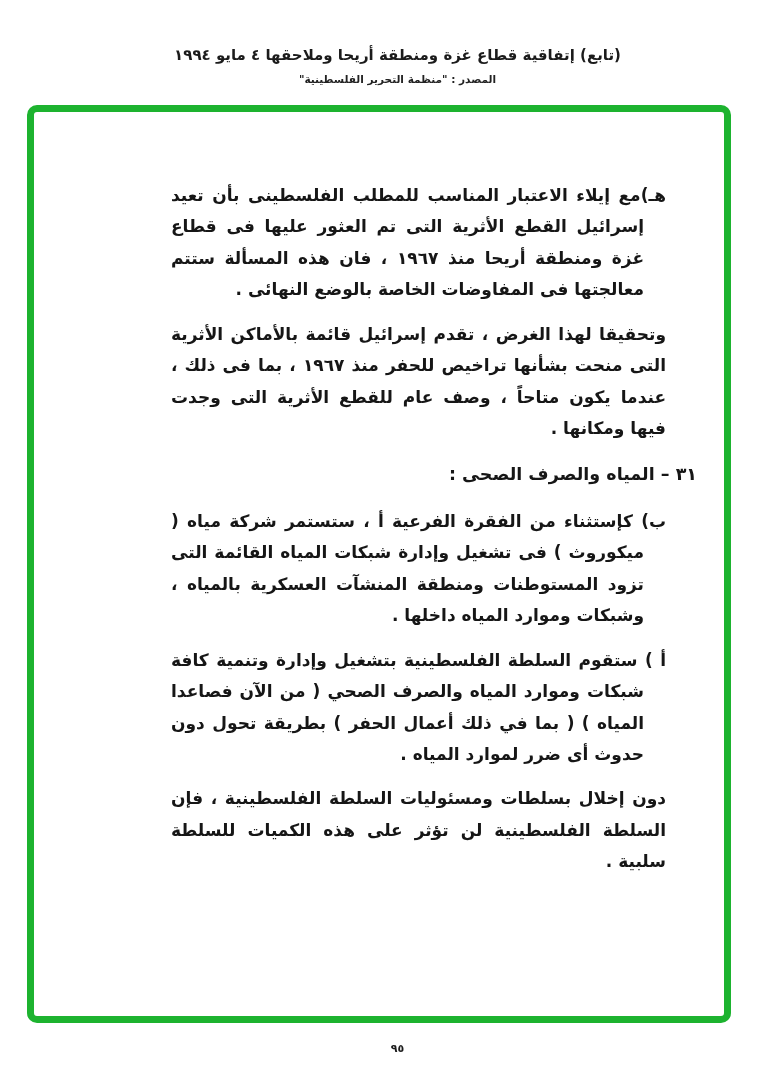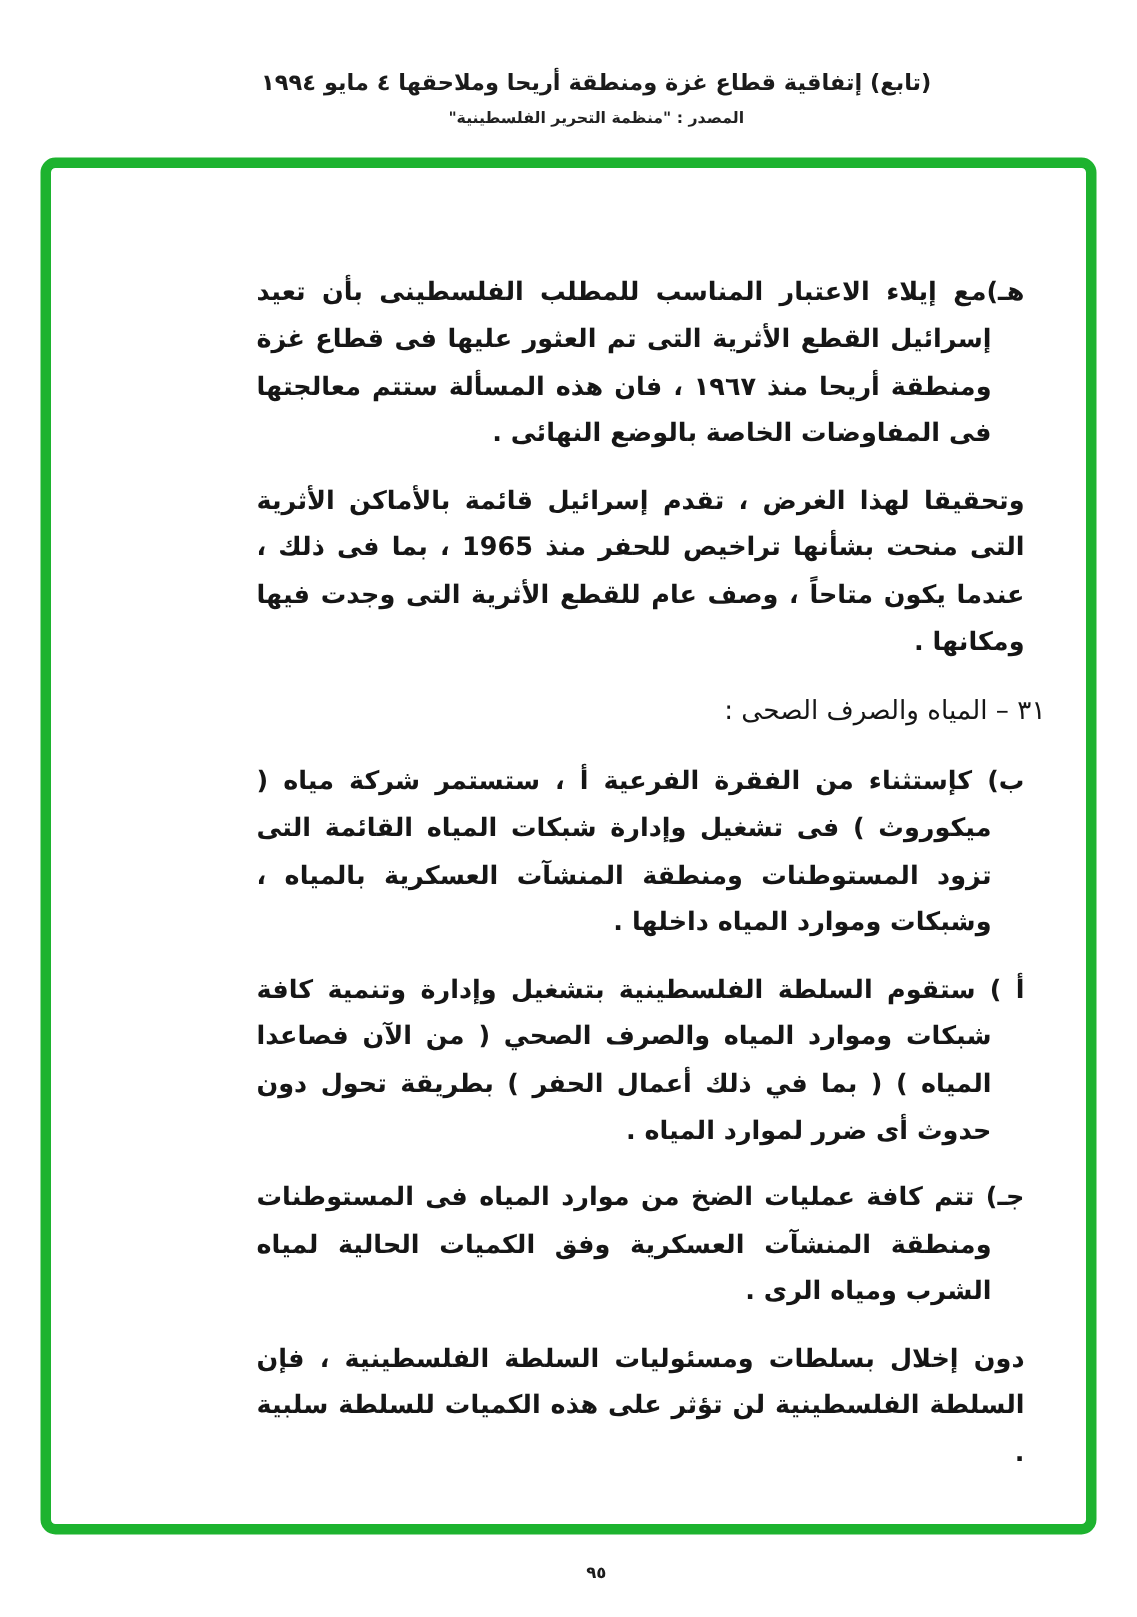--- a/index.html
+++ b/index.html
@@ -57,33 +57,33 @@
     right: 112px;
     width: 512px;
     direction: rtl;
     text-align: justify;
     font-size: 17px;
     font-weight: 700;
     line-height: 1.85;
     color: #161616;
   }
   .para {
-    margin: 0 0 13px 0;
+    margin: 0 17px 13px 0;
   }
   .para.listed {
     padding-right: 22px;
     text-indent: -22px;
   }
   .marker {
     white-space: pre;
   }
   .heading {
     margin: 10px -14px 16px 0;
     font-size: 17.5px;
-    font-weight: 400;
+    font-weight: 700;
     text-align: right;
   }
   .page-number {
     position: absolute;
     top: 1042px;
     left: 0;
     width: 100%;
     text-align: center;
     font-size: 11px;
     font-weight: 700;
@@ -97,23 +97,22 @@
 
   <div class="page-header">
     <div class="doc-title">(تابع) إتفاقية قطاع غزة ومنطقة أريحا وملاحقها ٤ مايو ١٩٩٤</div>
     <div class="doc-source">المصدر :  "منظمة التحرير الفلسطينية"</div>
   </div>
 
   <div class="page-frame" style="border-color: rgb(29, 179, 47);"></div>
 
   <div class="doc-body">
       <div class="para listed"><span class="marker">هـ)</span>مع إيلاء الاعتبار المناسب للمطلب الفلسطينى بأن تعيد إسرائيل القطع الأثرية التى تم العثور عليها فى قطاع غزة ومنطقة أريحا منذ ١٩٦٧ ، فان هذه المسألة ستتم معالجتها فى المفاوضات الخاصة بالوضع النهائى .</div>
-      <div class="para">وتحقيقا لهذا الغرض ، تقدم إسرائيل قائمة بالأماكن الأثرية التى منحت بشأنها تراخيص للحفر منذ 1965 ، بما فى ذلك ، عندما يكون متاحاً ، وصف عام للقطع الأثرية التى وجدت فيها ومكانها .</div>
+      <div class="para">وتحقيقا لهذا الغرض ، تقدم إسرائيل قائمة بالأماكن الأثرية التى منحت بشأنها تراخيص للحفر منذ ١٩٦٧ ، بما فى ذلك ، عندما يكون متاحاً ، وصف عام للقطع الأثرية التى وجدت فيها ومكانها .</div>
       <div class="heading">٣١ – المياه والصرف الصحى :</div>
       <div class="para listed"><span class="marker">ب) </span>كإستثناء من الفقرة الفرعية أ ، ستستمر شركة مياه ( ميكوروث ) فى تشغيل وإدارة شبكات المياه القائمة التى تزود المستوطنات ومنطقة المنشآت العسكرية بالمياه ، وشبكات وموارد المياه داخلها .</div>
       <div class="para listed"><span class="marker">أ ) </span>ستقوم السلطة الفلسطينية بتشغيل وإدارة وتنمية كافة شبكات وموارد المياه والصرف الصحي ( من الآن فصاعدا المياه ) ( بما في ذلك أعمال الحفر ) بطريقة تحول دون حدوث أى ضرر لموارد المياه .</div>
-      <div class="para listed"><span class="marker">جـ) </span>تتم كافة عمليات الضخ من موارد المياه فى المستوطنات ومنطقة المنشآت العسكرية وفق الكميات الحالية لمياه الشرب ومياه الرى .</div>
       <div class="para">دون إخلال بسلطات ومسئوليات السلطة الفلسطينية ، فإن السلطة الفلسطينية لن تؤثر على هذه الكميات للسلطة سلبية .</div>
     </div>
 
   <div class="page-number">٩٥</div>
 
 </div>
 
 </body></html>

